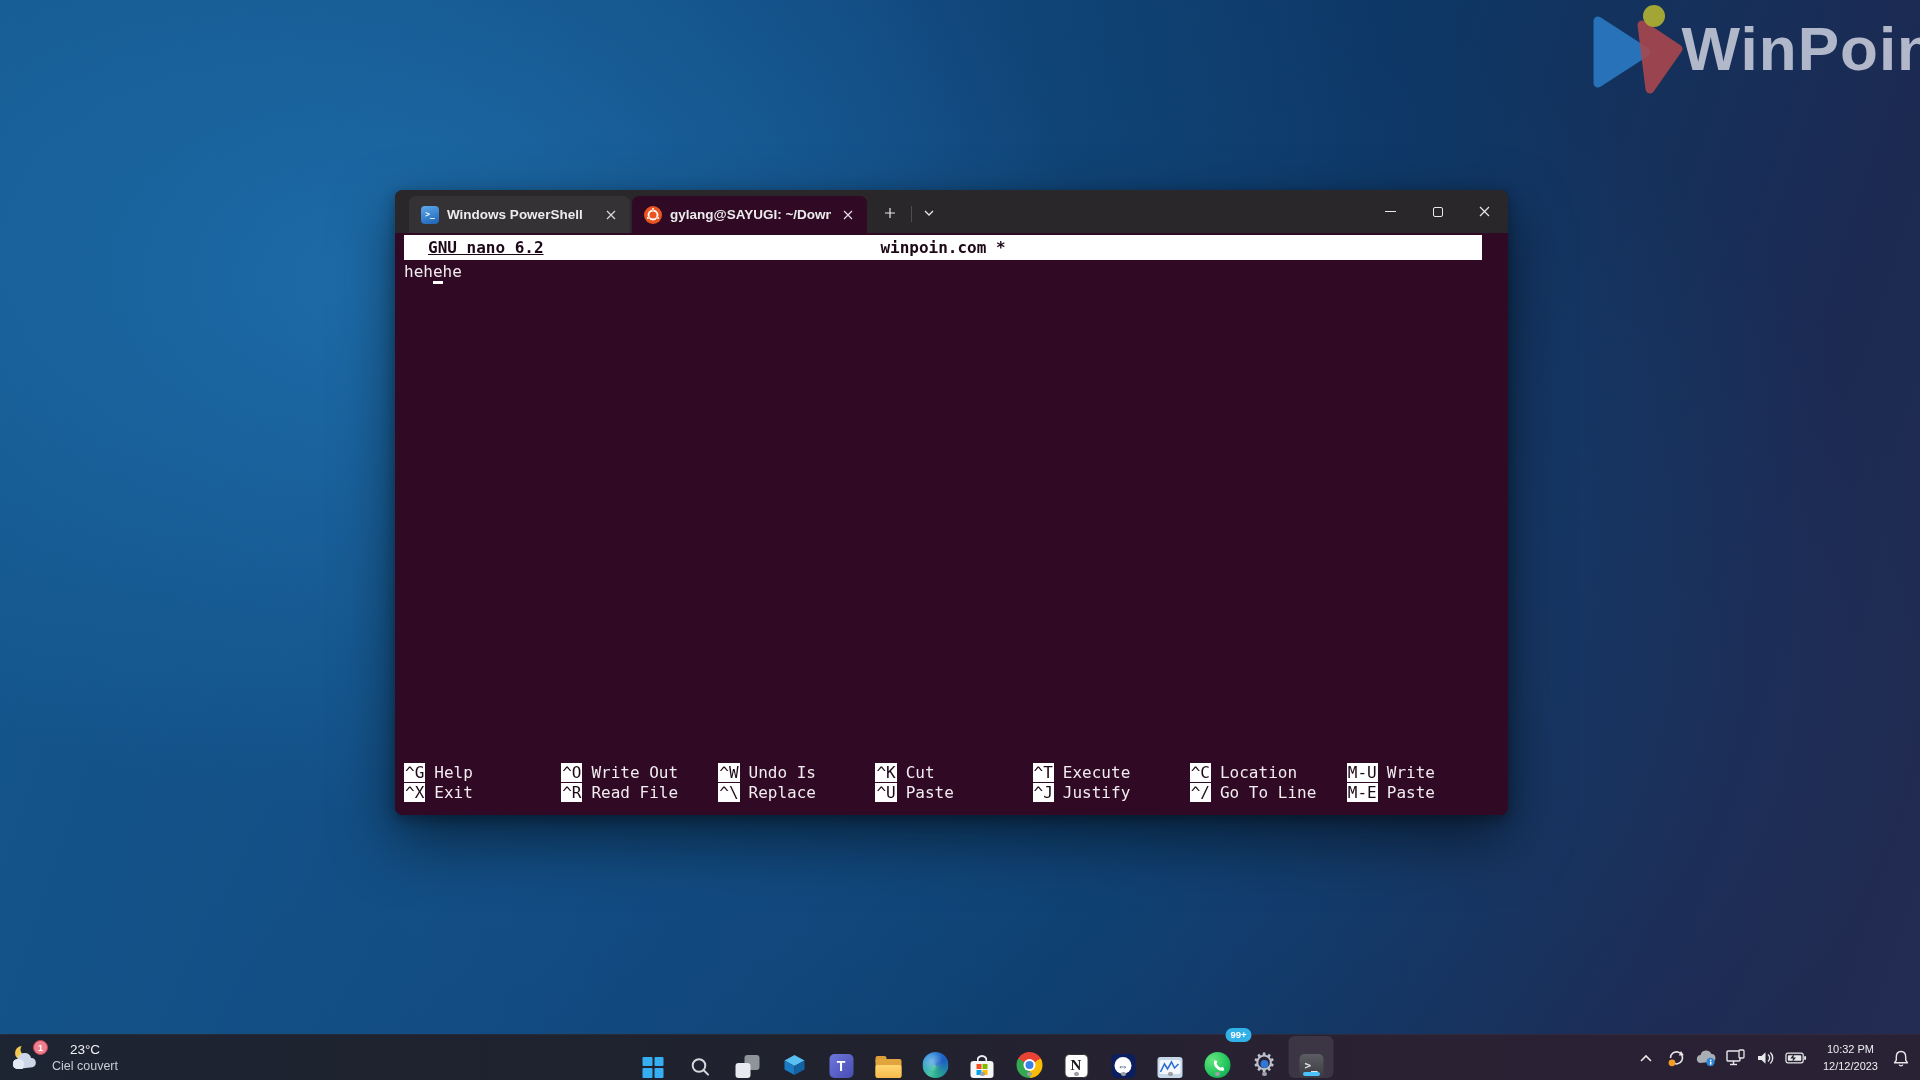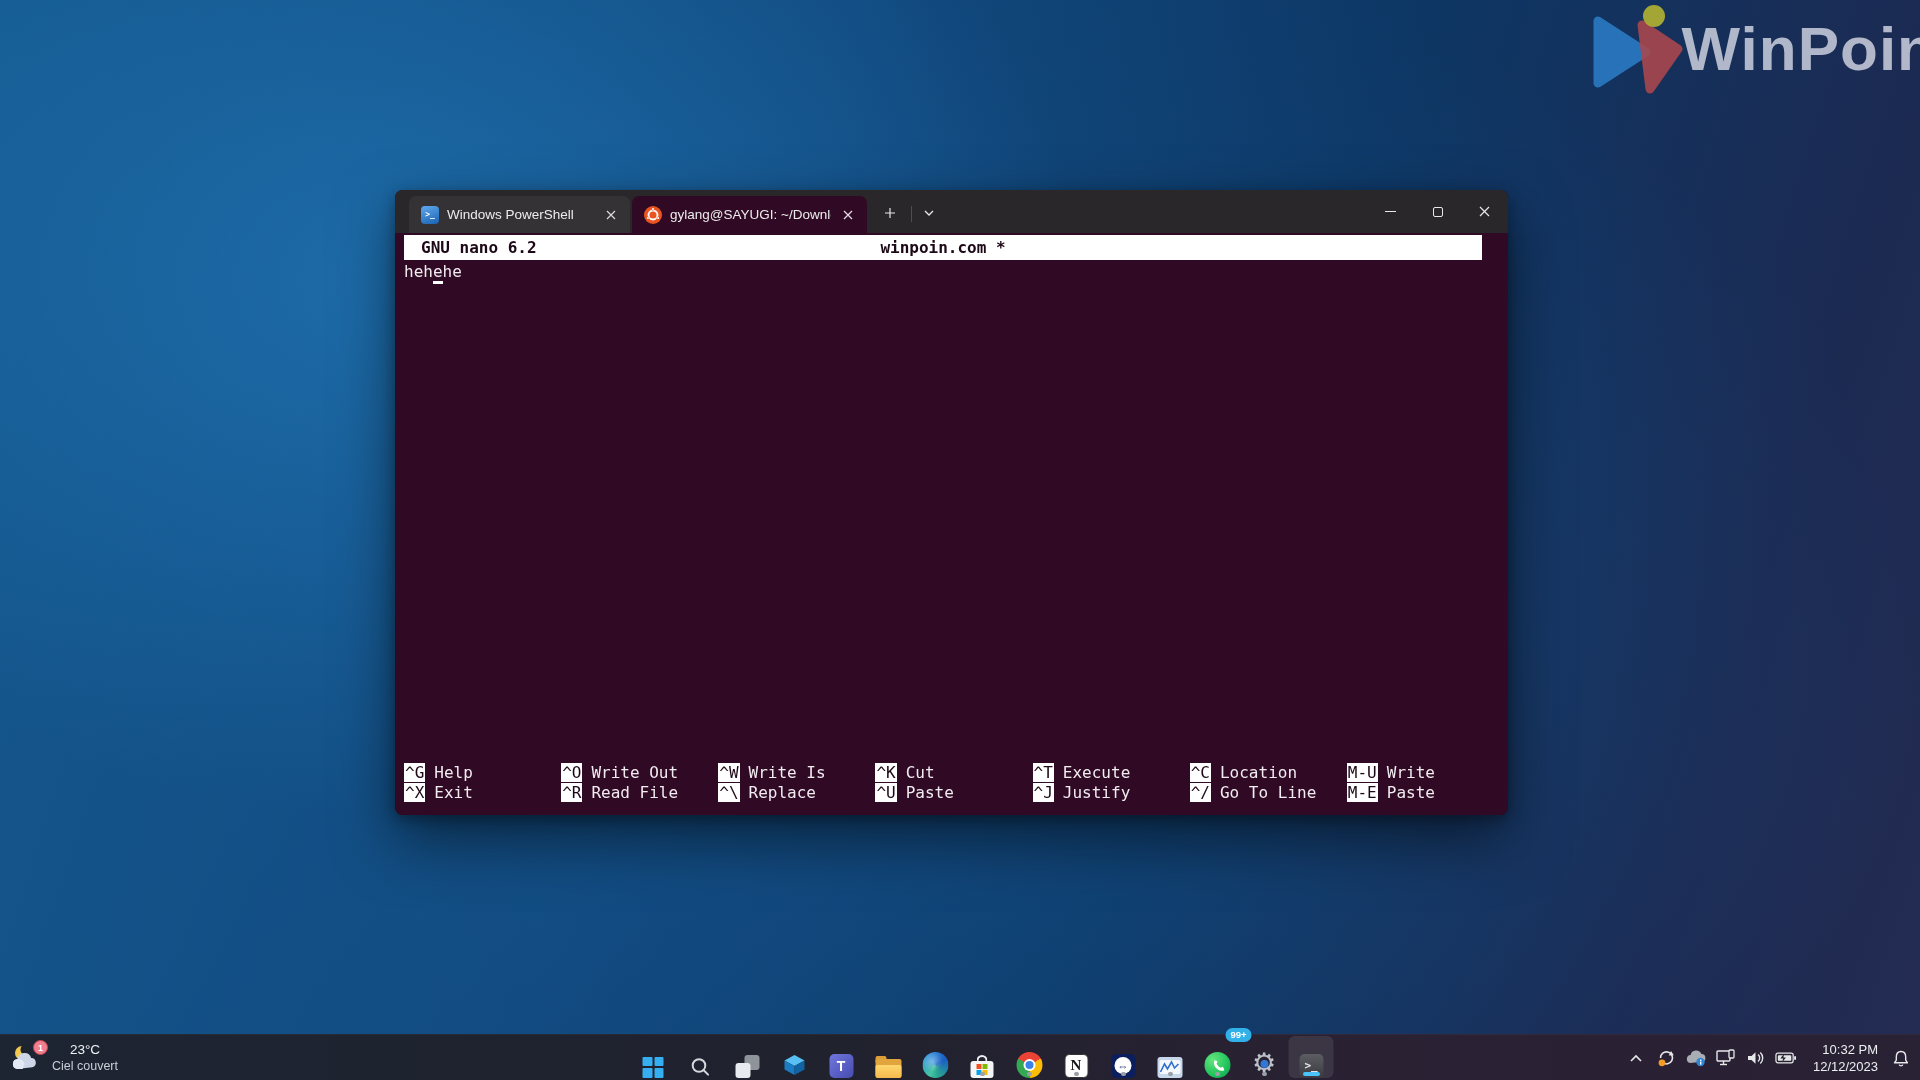--- a/index.html
+++ b/index.html
@@ -24,21 +24,21 @@
     box-shadow:0 25px 60px rgba(0,0,0,.5), 0 4px 14px rgba(0,0,0,.35);
     background:#300a24;
   }
   .titlebar { height:43px; background:#2a272a; display:flex; align-items:flex-end; padding-left:14px; }
   .tab {
     height:37px; display:flex; align-items:center; padding:0 10px 0 12px;
     border-radius:7px 7px 0 0; margin-right:2px; overflow:hidden; white-space:nowrap;
   }
   .tab.inactive { background:#353235; width:221px; }
   .tab.active   { background:#300a24; width:235px; }
-  .tab-label { color:#ececec; font-size:13.5px; margin:0 8px; overflow:hidden; text-overflow:clip; flex:1; }
+  .tab-label { color:#ececec; font-size:13.5px; margin:0 8px; overflow:hidden; text-overflow:clip; flex:1;font-weight:bold; }
   .tab-close { flex:0 0 auto; width:18px; height:18px; display:flex; align-items:center; justify-content:center; border-radius:3px; }
   .ps-icon {
     width:18px; height:18px; border-radius:4px; flex:0 0 auto;
     background:linear-gradient(160deg,#5fa9ee,#1b62b2);
     color:#fff; font-family:"DejaVu Sans Mono",monospace; font-size:8px; font-weight:bold;
     display:flex; align-items:center; justify-content:center;
   }
   .ubuntu-icon { width:18px; height:18px; flex:0 0 auto; }
   .newtab-btn, .dropdown-btn { height:30px; display:flex; align-items:center; justify-content:center; margin-bottom:5px; color:#e8e8e8; }
   .newtab-btn { width:30px; margin-left:6px; }
@@ -52,21 +52,21 @@
   
   .term-body {
     position:relative; height:582px; background:#300a24;
     font-family:"DejaVu Sans Mono", monospace; font-size:16px; color:#f1ecf0;
   }
   .nano-header {
     position:absolute; top:2px; left:9px; right:26px; height:25px;
     background:#ffffff; color:#1d0817; font-weight:bold;
     display:flex; align-items:center;
   }
-  .nano-title-left { padding-left:17px; }
+  .nano-title-left { padding-left:24px;text-decoration:underline; }
   .nano-title-center { position:absolute; left:50%; transform:translateX(-50%); }
   .nano-buffer { position:absolute; top:29px; left:9px; height:22px; display:flex; align-items:center;flex-direction:column; }
   .nano-cursor { display:inline-block; width:10px; height:19px; background:#ffffff; margin-left:10px; }
   .nano-shortcuts {
     position:absolute; left:9px; right:4px; bottom:13px;
     display:grid; grid-template-columns:repeat(7, 1fr);
   }
   .sc-line { height:20px; display:flex; align-items:center; }
   .sc-key { background:#ffffff; color:#1d0817; padding:0 1px; }
   .sc-label { margin-left:9px; white-space:nowrap; }
@@ -130,21 +130,21 @@
   .whatsapp-wrap { position:relative; }
   .whatsapp-icon { width:26px; height:26px; border-radius:50%; background:radial-gradient(circle at 32% 30%, #64e57e, #1ec25a 62%, #12934f); display:flex; align-items:center; justify-content:center; }
   .wa-badge { position:absolute; top:-8px; right:-12px; background:#31b1e8; color:#fff; font-size:9.5px; font-weight:bold; padding:1.5px 5px; border-radius:9px; }
   .settings-icon { position:relative; width:28px; height:28px; display:flex; align-items:center; justify-content:center; }
   .gear-glyph { font-size:27px; line-height:1; color:#bdc2ca; }
   .gear-dot { position:absolute; width:8px; height:8px; border-radius:50%; background:#3178d6; }
   .terminal-app-icon { width:24px; height:24px; border-radius:5px; background:linear-gradient(#5c5c63,#3a3a41); display:flex; align-items:center; justify-content:center; color:#e6e6e6; font-family:"DejaVu Sans Mono",monospace; font-weight:bold; font-size:11px; }
 
   .tray { position:absolute; right:8px; top:0; height:46px; display:flex; align-items:center; gap:8px; }
   .tray-icon { display:flex; align-items:center; justify-content:center; width:22px; height:24px; }
-  .clock { text-align:right; color:#eceef0; font-size:13px; line-height:17px; margin:0 4px 0 8px; }
+  .clock { text-align:center; color:#eceef0; font-size:11px; line-height:17px; margin:0 4px 0 8px; }
 </style>
 </head>
 <body>
 
 <div class="winpoin">
   <svg width="100" height="92" viewBox="0 0 100 90">
     <polygon points="8,18 56,49 8,80" fill="#2e86d4" stroke="#2e86d4" stroke-width="9" stroke-linejoin="round" opacity="0.88"></polygon>
     <polygon points="52,22 88,46 60,86" fill="#c14a4a" stroke="#c14a4a" stroke-width="9" stroke-linejoin="round" opacity="0.88"></polygon>
     <circle cx="64" cy="13" r="11" fill="#c9c32a" opacity="0.9"></circle>
   </svg>
@@ -238,21 +238,21 @@
             <span class="sc-label">Write Out</span>
           </div>
         <div class="sc-line">
             <span class="sc-key">^R</span>
             <span class="sc-label">Read File</span>
           </div>
       </div>
       <div>
         <div class="sc-line">
             <span class="sc-key">^W</span>
-            <span class="sc-label">Write Is</span>
+            <span class="sc-label">Undo Is</span>
           </div>
         <div class="sc-line">
             <span class="sc-key">^\</span>
             <span class="sc-label">Replace</span>
           </div>
       </div>
       <div>
         <div class="sc-line">
             <span class="sc-key">^K</span>
             <span class="sc-label">Cut</span>

